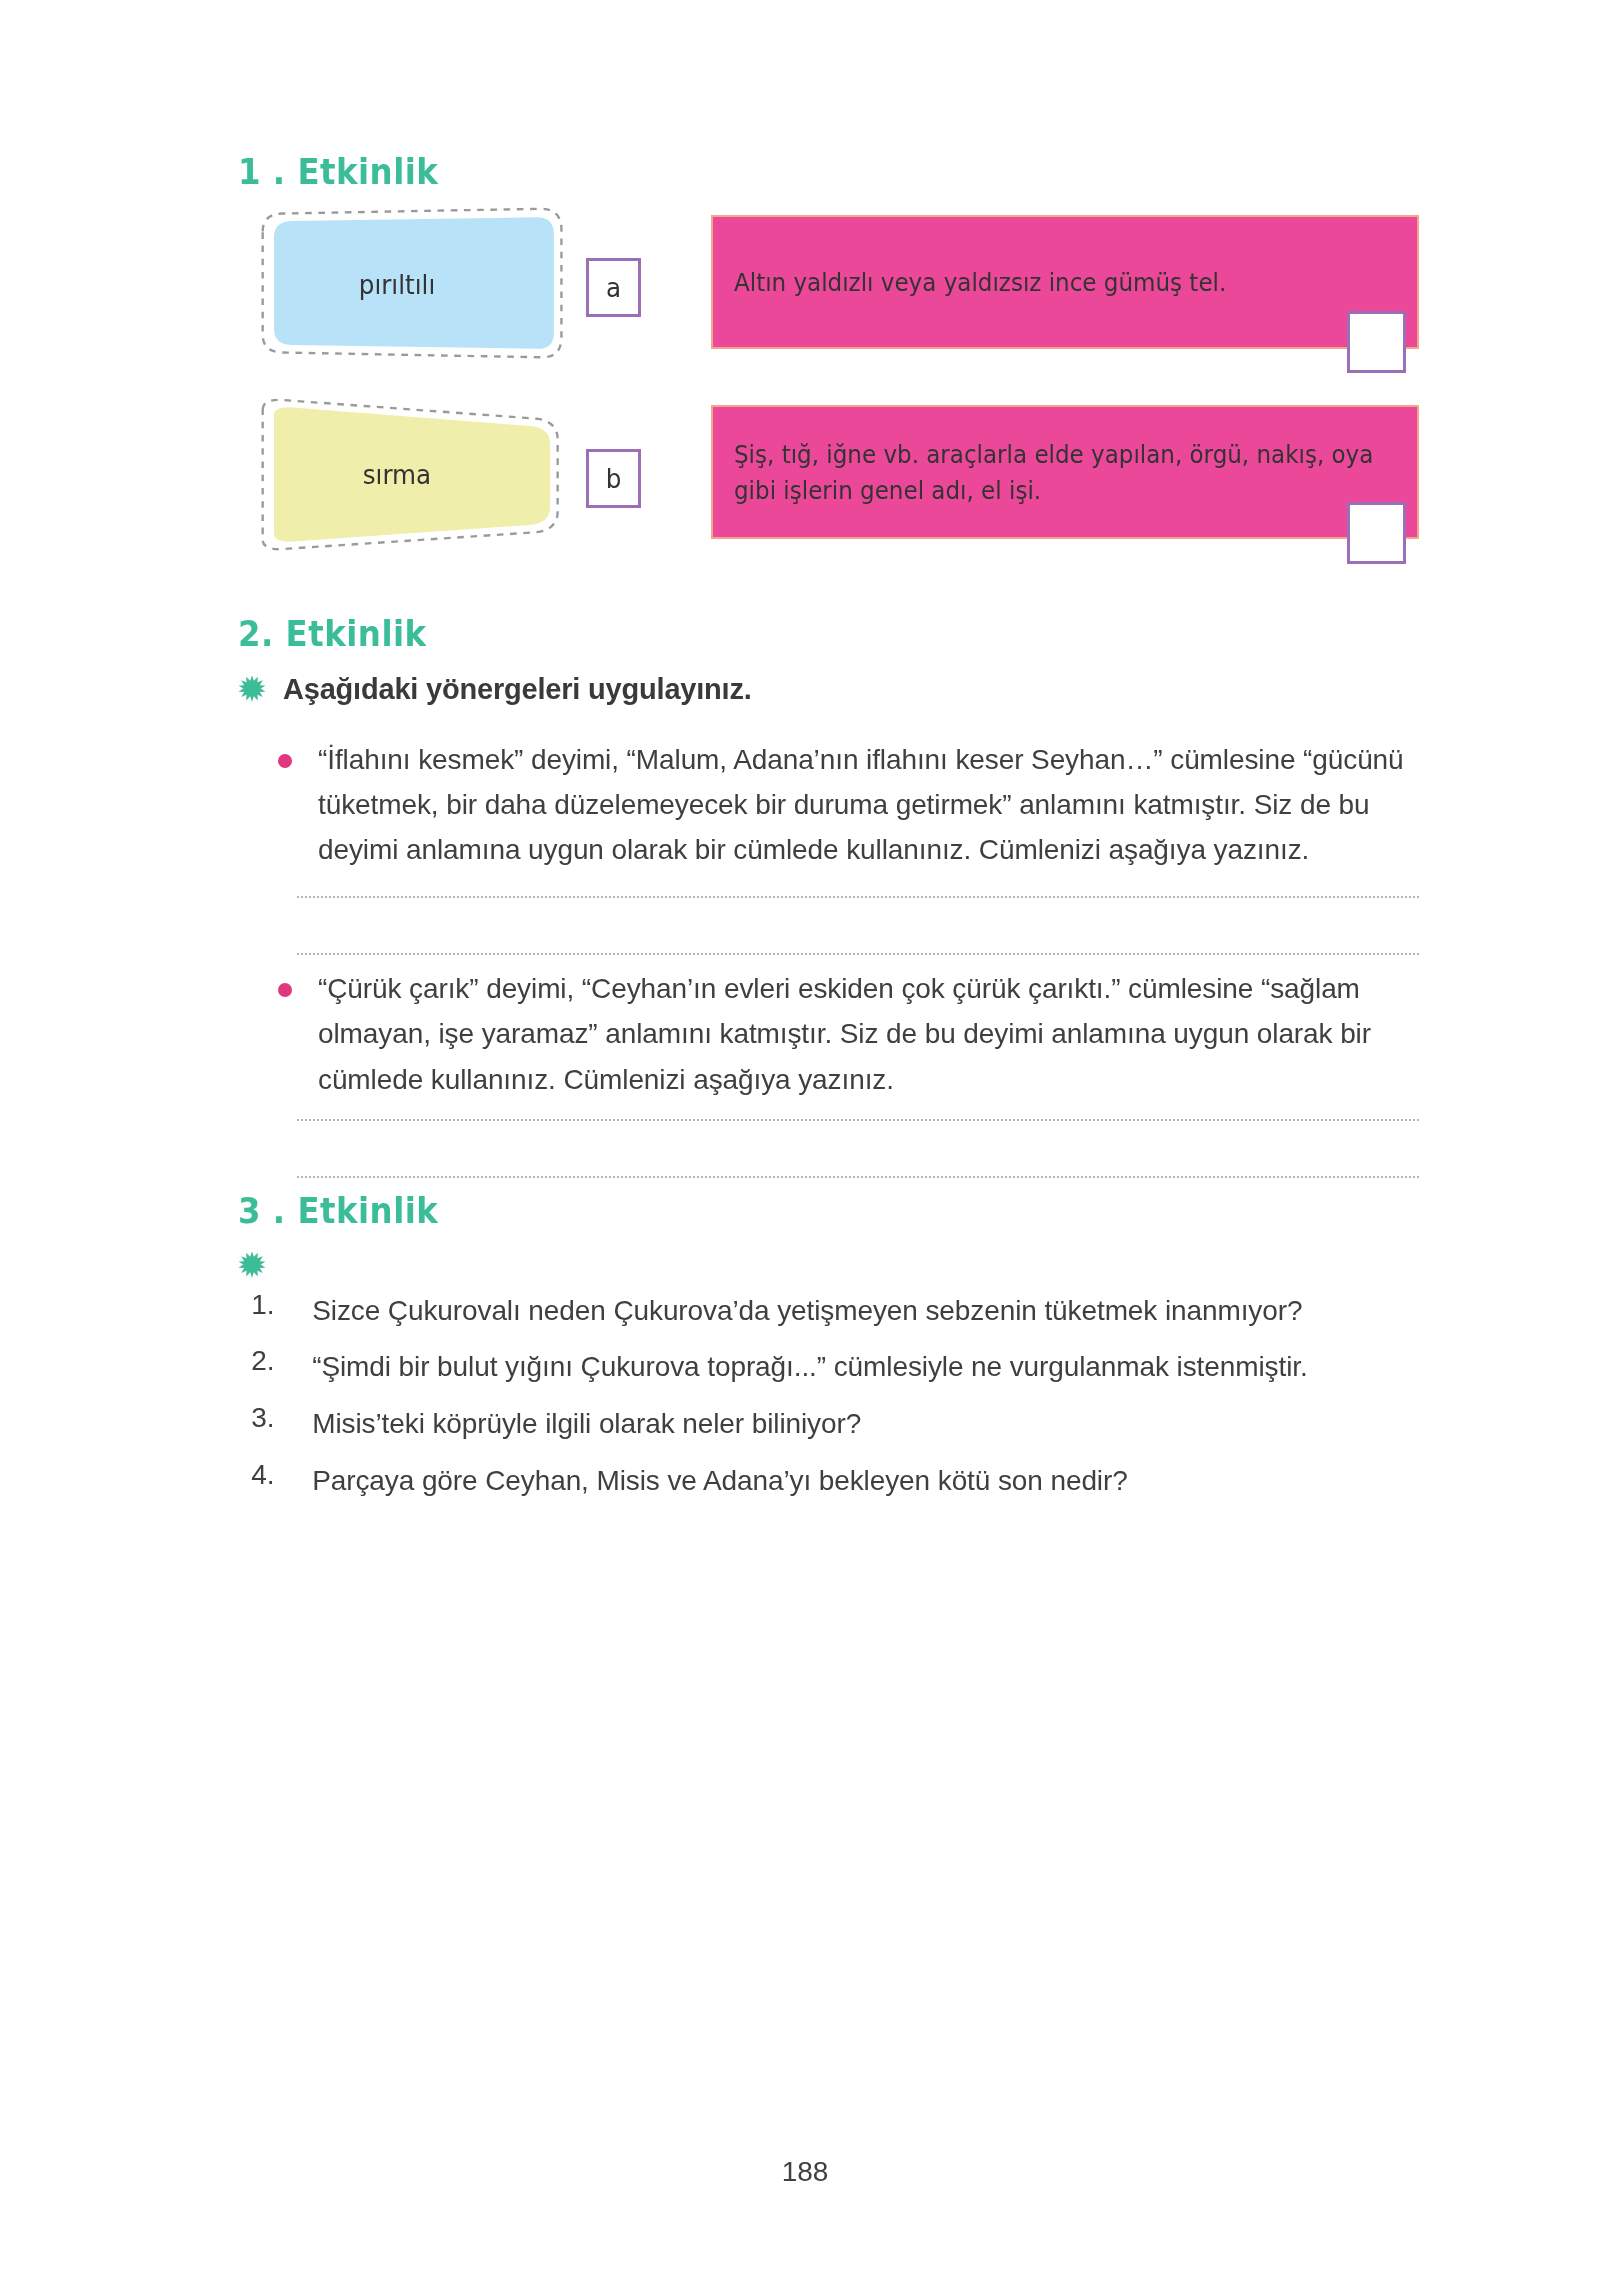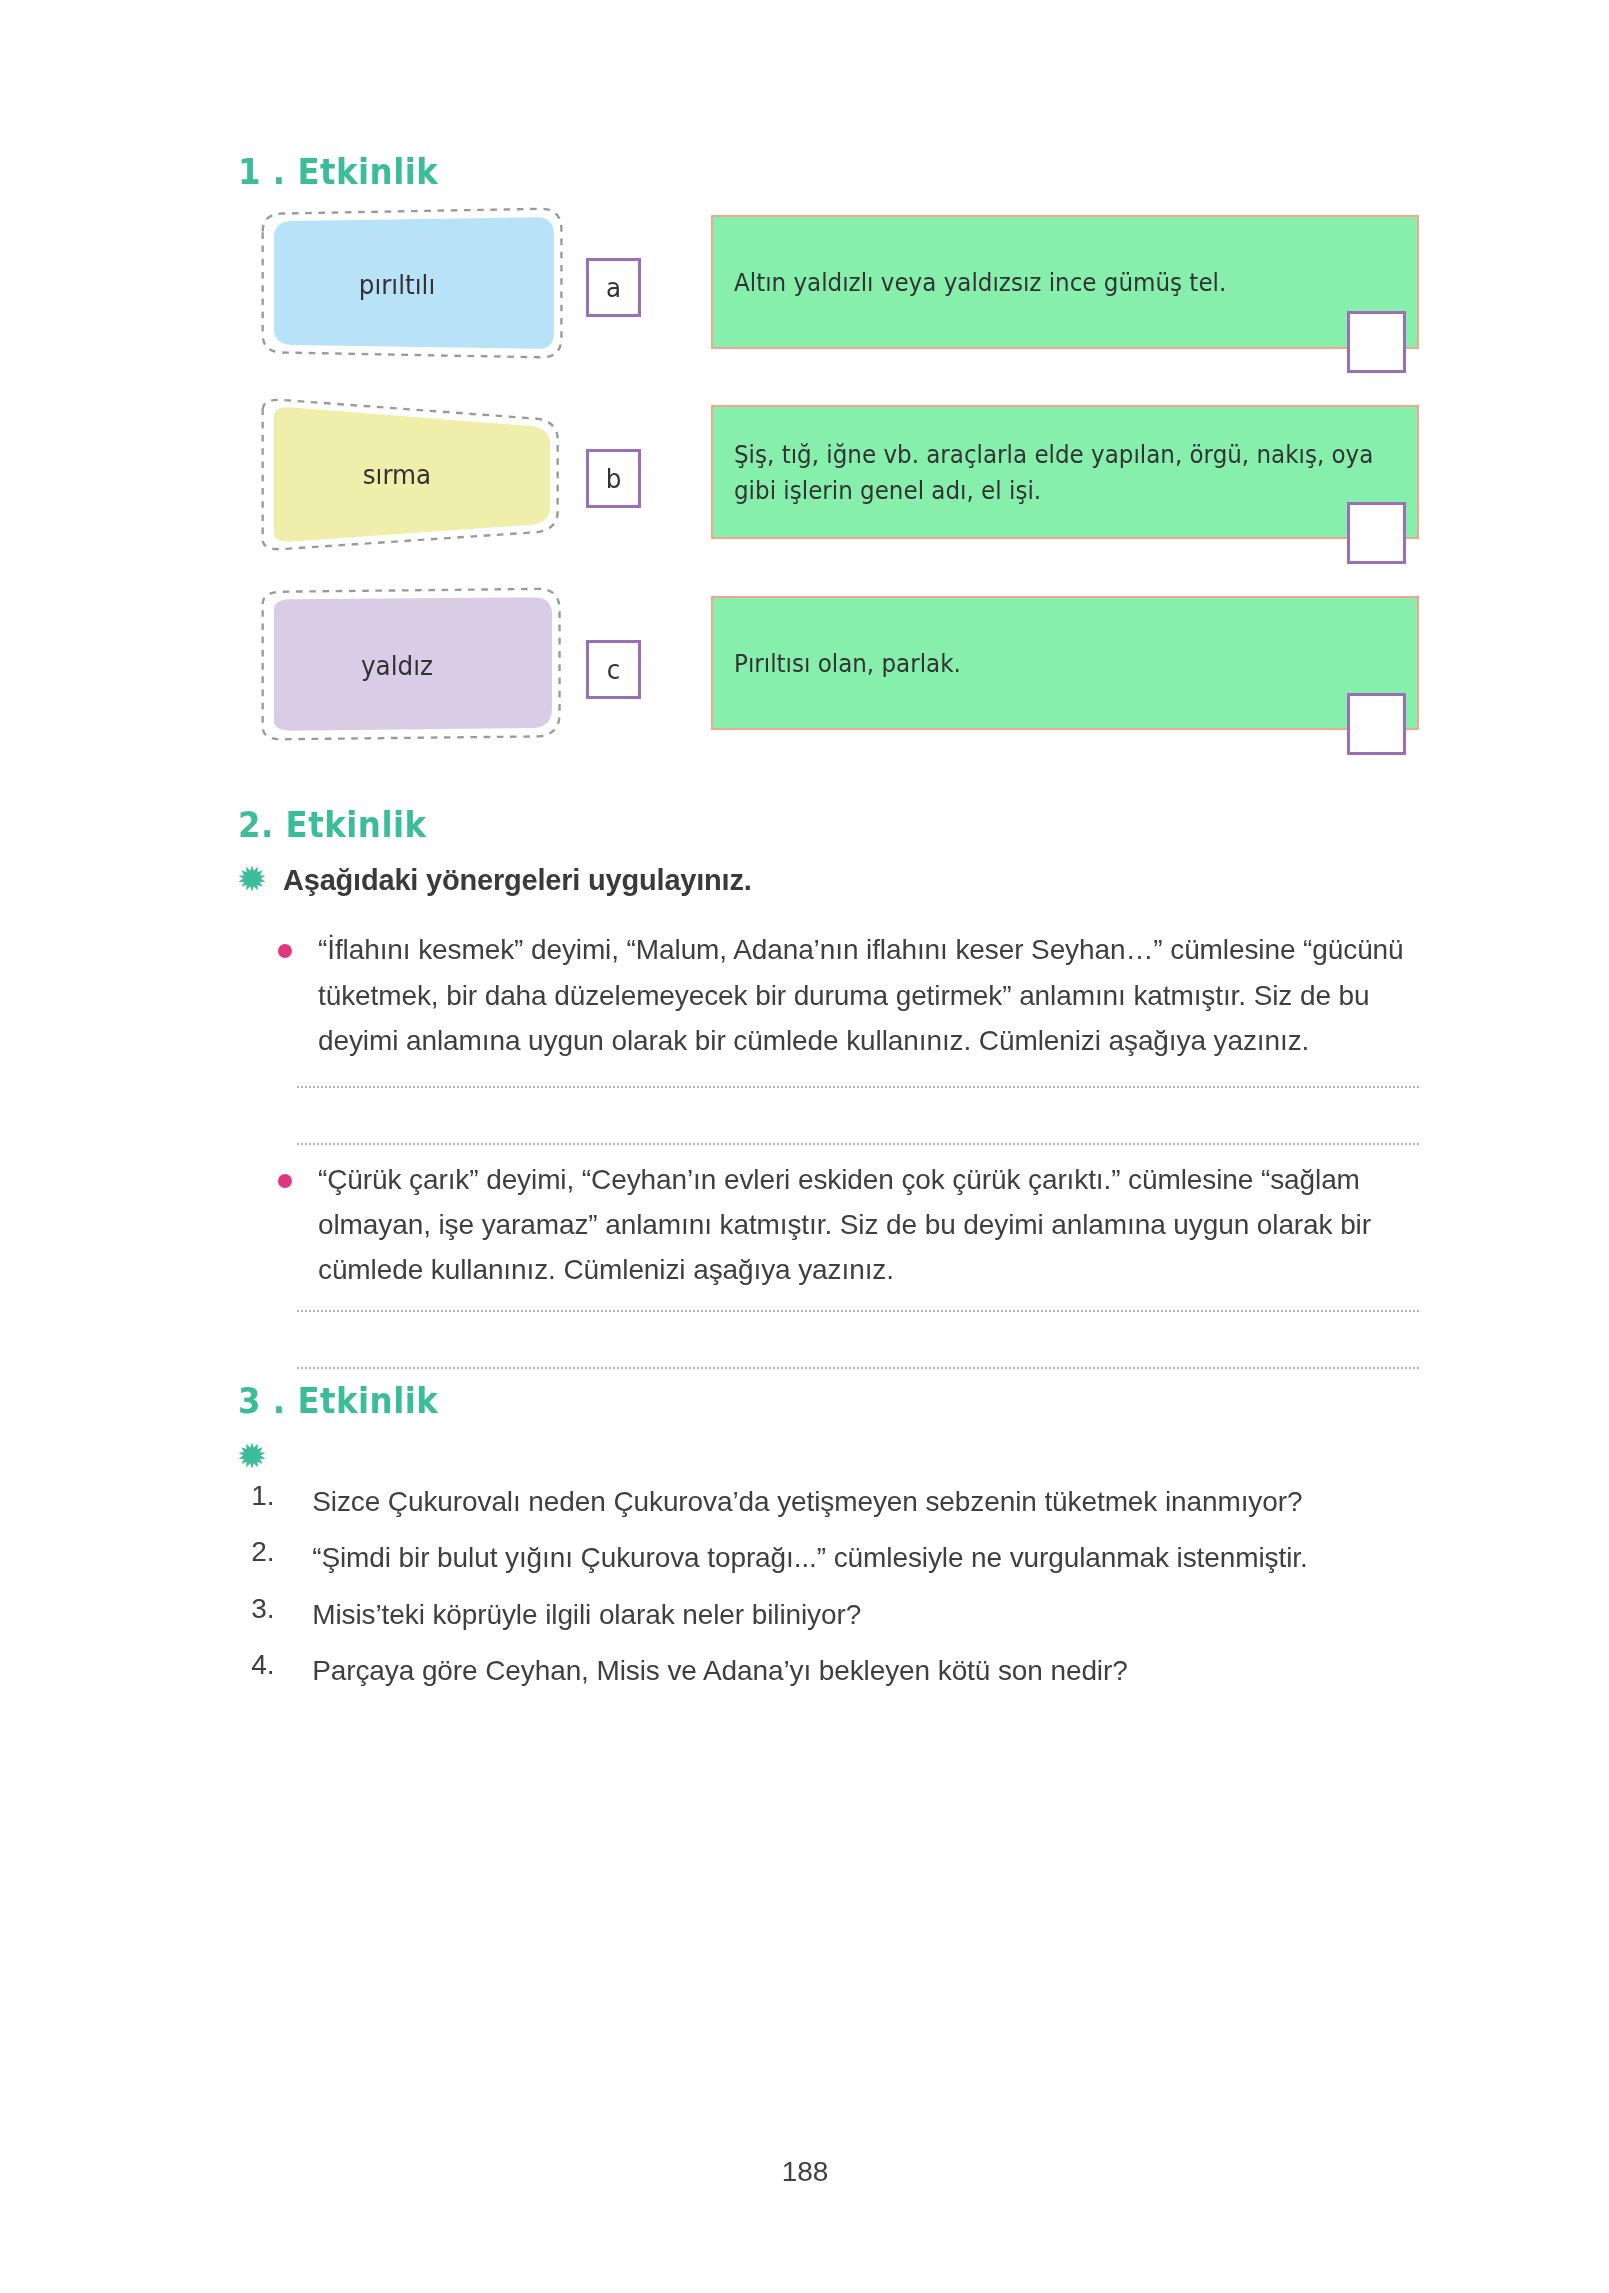--- a/index.html
+++ b/index.html
@@ -121,21 +121,21 @@
     font-family: "DejaVu Sans Condensed", "Liberation Sans Narrow", "Liberation Sans", sans-serif;
   }
 
   .definition-box {
     position: absolute;
     left: 473px;
     top: 9.5px;
     width: 708px;
     height: 134px;
     border: 2.8px solid #f4a58c;
-    background: #86efac;
+    background: #ec4899;
     display: flex;
     align-items: center;
     padding: 0 21px;
   }
   .definition-text {
     font-size: 25.6px;
     line-height: 1.42;
     color: #333;
     font-family: "DejaVu Sans Condensed", "Liberation Sans Narrow", "Liberation Sans", sans-serif;
   }
@@ -256,34 +256,20 @@
             </svg>
             <div class="word-shape-label">sırma</div>
           </div>
           <div class="letter-box">b</div>
           <div class="definition-box">
             <div class="definition-text">Şiş, tığ, iğne vb. araçlarla elde yapılan, örgü, nakış, oya gibi işlerin genel adı, el işi.</div>
           </div>
           <div class="answer-box"></div>
         </div>
 
-        <div class="match-row">
-          <div class="word-shape-wrap">
-            <svg viewBox="0 0 330 166" preserveAspectRatio="none" aria-hidden="true">
-              <path d="M6,18 Q6,6 24,5 L298,2 Q320,2 320,24 L320,134 Q320,156 298,158 L24,161 Q6,160 6,148 Z" fill="none" stroke="#9a9a9a" stroke-width="2.5" stroke-dasharray="7 7"></path>
-              <path d="M18,24 Q18,14 34,13 L294,11 Q312,11 312,29 L312,129 Q312,147 294,149 L34,152 Q18,151 18,142 Z" fill="#d8cce6"></path>
-            </svg>
-            <div class="word-shape-label">yaldız</div>
-          </div>
-          <div class="letter-box">c</div>
-          <div class="definition-box">
-            <div class="definition-text">Pırıltısı olan, parlak.</div>
-          </div>
-          <div class="answer-box"></div>
-        </div>
 
       </div>
     </div>
 
     <div>
 
       <div class="activity-heading">2. Etkinlik</div>
 
       <div class="instruction-row">
         <span class="star-icon">

